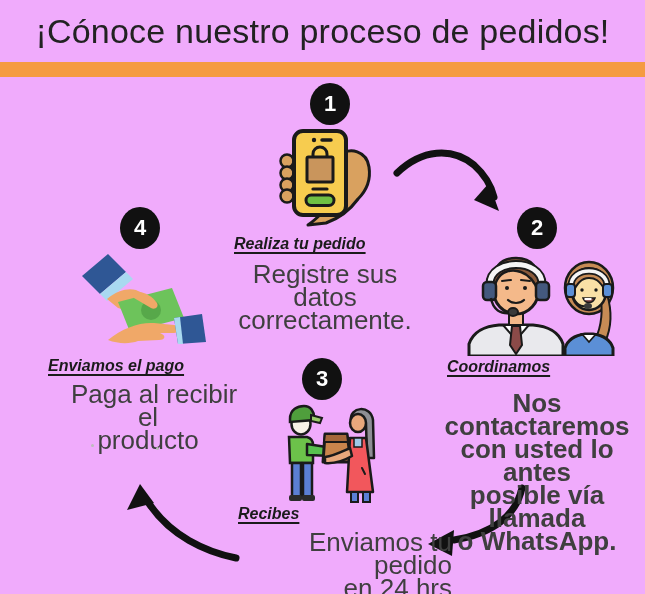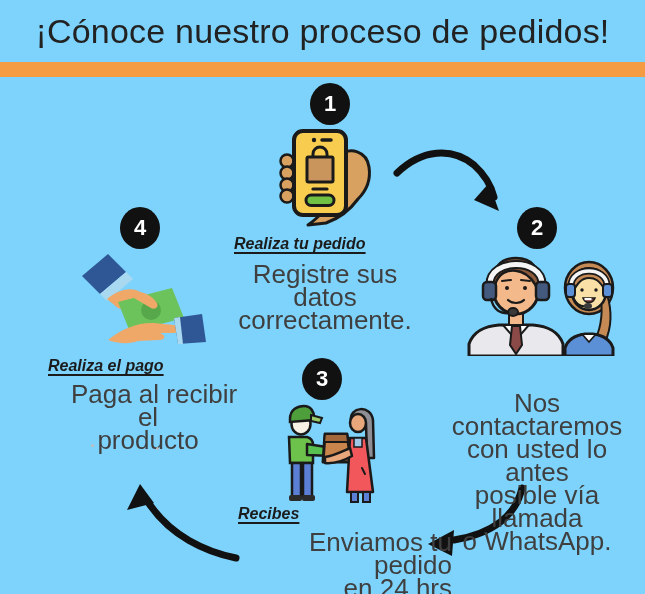--- a/index.html
+++ b/index.html
@@ -1,17 +1,17 @@
 <!DOCTYPE html>
 <html style="--accent: #F59B41; --badge-bg: #111111; --badge-text: #FFFFFF; --title-text: #222222; --heading-text: #1B1B1B; --body-text: #3F3F3F; --arrow: #111111; --outline: #1A1A1A; --phone-yellow: #F7CC4F; --bag-tan: #C9955C; --button-green: #6FC043; --hand-skin: #D9A15F; --pay-skin: #F0A868; --bill-green: #6DC35B; --bill-green-dark: #57A84A; --sleeve-blue: #2F5795; --cuff-blue: #A9D9F0; --shirt-gray: #E9E9ED; --tie-red: #8B4A48; --hair-brown: #8A5A3B; --man-skin: #F4B98A; --headset-blue: #44597E; --headband-white: #F5F5F5; --woman-hair: #C68B55; --woman-face: #F9E0A6; --woman-shirt: #5B8FD6; --courier-green: #6CC24A; --courier-arm-green: #57C04E; --courier-green-dark: #4F9E3C; --cap-brim-green: #9ACD6A; --pants-blue: #5B7FD4; --package-brown: #C9854C; --package-flap: #A5683A; --dress-red: #F2575C; --gray-hair: #8E8E94; --recipient-skin: #E8A87C; --chest-blue: #9FC8E8; --face-white: #F7F1E6; --shoe-dark: #2B2B2B; --mic-dark: #3A3A3A;"><head>
 <meta charset="utf-8">
 <style>
   html,body{margin:0;padding:0;background:#fff;}
   .canvas{
-    position:relative;width:645px;height:594px;background:#7dd3fc;overflow:hidden;
+    position:relative;width:645px;height:594px;background:#f0abfc;overflow:hidden;
     font-family:"Liberation Sans",sans-serif;
   }
   .title{
     position:absolute;top:12px;left:0;width:645px;text-align:center;
     font-size:34px;font-weight:400;letter-spacing:.2px;color:var(--title-text);
     white-space:nowrap;
   }
   .accent-bar{position:absolute;top:62px;left:0;width:645px;height:15px;background:var(--accent);}
   .badge{
     position:absolute;width:40px;height:42px;border-radius:50%;
@@ -39,21 +39,21 @@
   }
   .h-1{left:234px;top:235px;width:190px;}
   .h-2{left:447px;top:358px;width:180px;}
   .h-3{left:238px;top:505px;width:160px;}
   .h-4{left:48px;top:357px;width:180px;}
   .desc{
     position:absolute;font-size:26px;line-height:23px;color:var(--body-text);
     white-space:pre-line;text-align:center;
   }
   .d-1{left:230px;top:263px;width:190px;}
-  .d-2{left:437px;top:392px;width:200px;}
+  .d-2{left:437px;top:392px;width:200px;font-weight:bold;}
   .d-3{left:252px;top:531px;width:200px;text-align:right;text-indent:-14px;}
   .d-4{left:48px;top:383px;width:200px;text-align:center;text-indent:12px;}
   .stray{position:absolute;width:3px;height:3px;border-radius:50%;background:#bcbcbc;}
   .stray-1{left:91px;top:444px;}
   .stray-2{left:156px;top:447px;}
   svg *{vector-effect:non-scaling-stroke;}
 </style>
 </head>
 <body>
 
@@ -166,22 +166,23 @@
     <path d="M25,47 C36,38 46,36 54,38 L74,48 C79,51 77,57 71,56 L60,54 C66,58 64,64 57,62 L36,56 Z" fill="var(--pay-skin)"></path>
     <polygon points="36,50 90,36 102,66 48,80" fill="var(--bill-green)"></polygon>
     <circle cx="69" cy="58" r="10" fill="var(--bill-green-dark)"></circle>
     <path d="M50,40 C60,38 70,44 75,51 C77,55 73,58 69,56 L52,46 Z" fill="var(--pay-skin)"></path>
     <path d="M26,88 C40,76 58,70 72,71 L92,73 C99,74 99,80 92,81 L78,81 C84,83 84,88 77,88 L56,89 C48,92 36,92 26,88 Z" fill="var(--pay-skin)"></path>
     <polygon points="92,66 120,62 124,90 96,92" fill="var(--sleeve-blue)"></polygon>
     <polygon points="92,66 98,65 101,92 96,92" fill="var(--cuff-blue)"></polygon>
   </svg>
 
   <div class="heading h-1">Realiza tu pedido</div>
+  <div class="heading h-2">Coordinamos</div>
   <div class="heading h-3">Recibes</div>
-  <div class="heading h-4">Realiza el pago</div>
+  <div class="heading h-4">Enviamos el pago</div>
 
   <div class="desc d-1">Registre sus
 datos
 correctamente.</div>
   <div class="desc d-2">Nos contactaremos
 con usted lo antes
 posible vía llamada
 o WhatsApp.</div>
   <div class="desc d-3">Enviamos tu pedido
 en 24 hrs</div>

